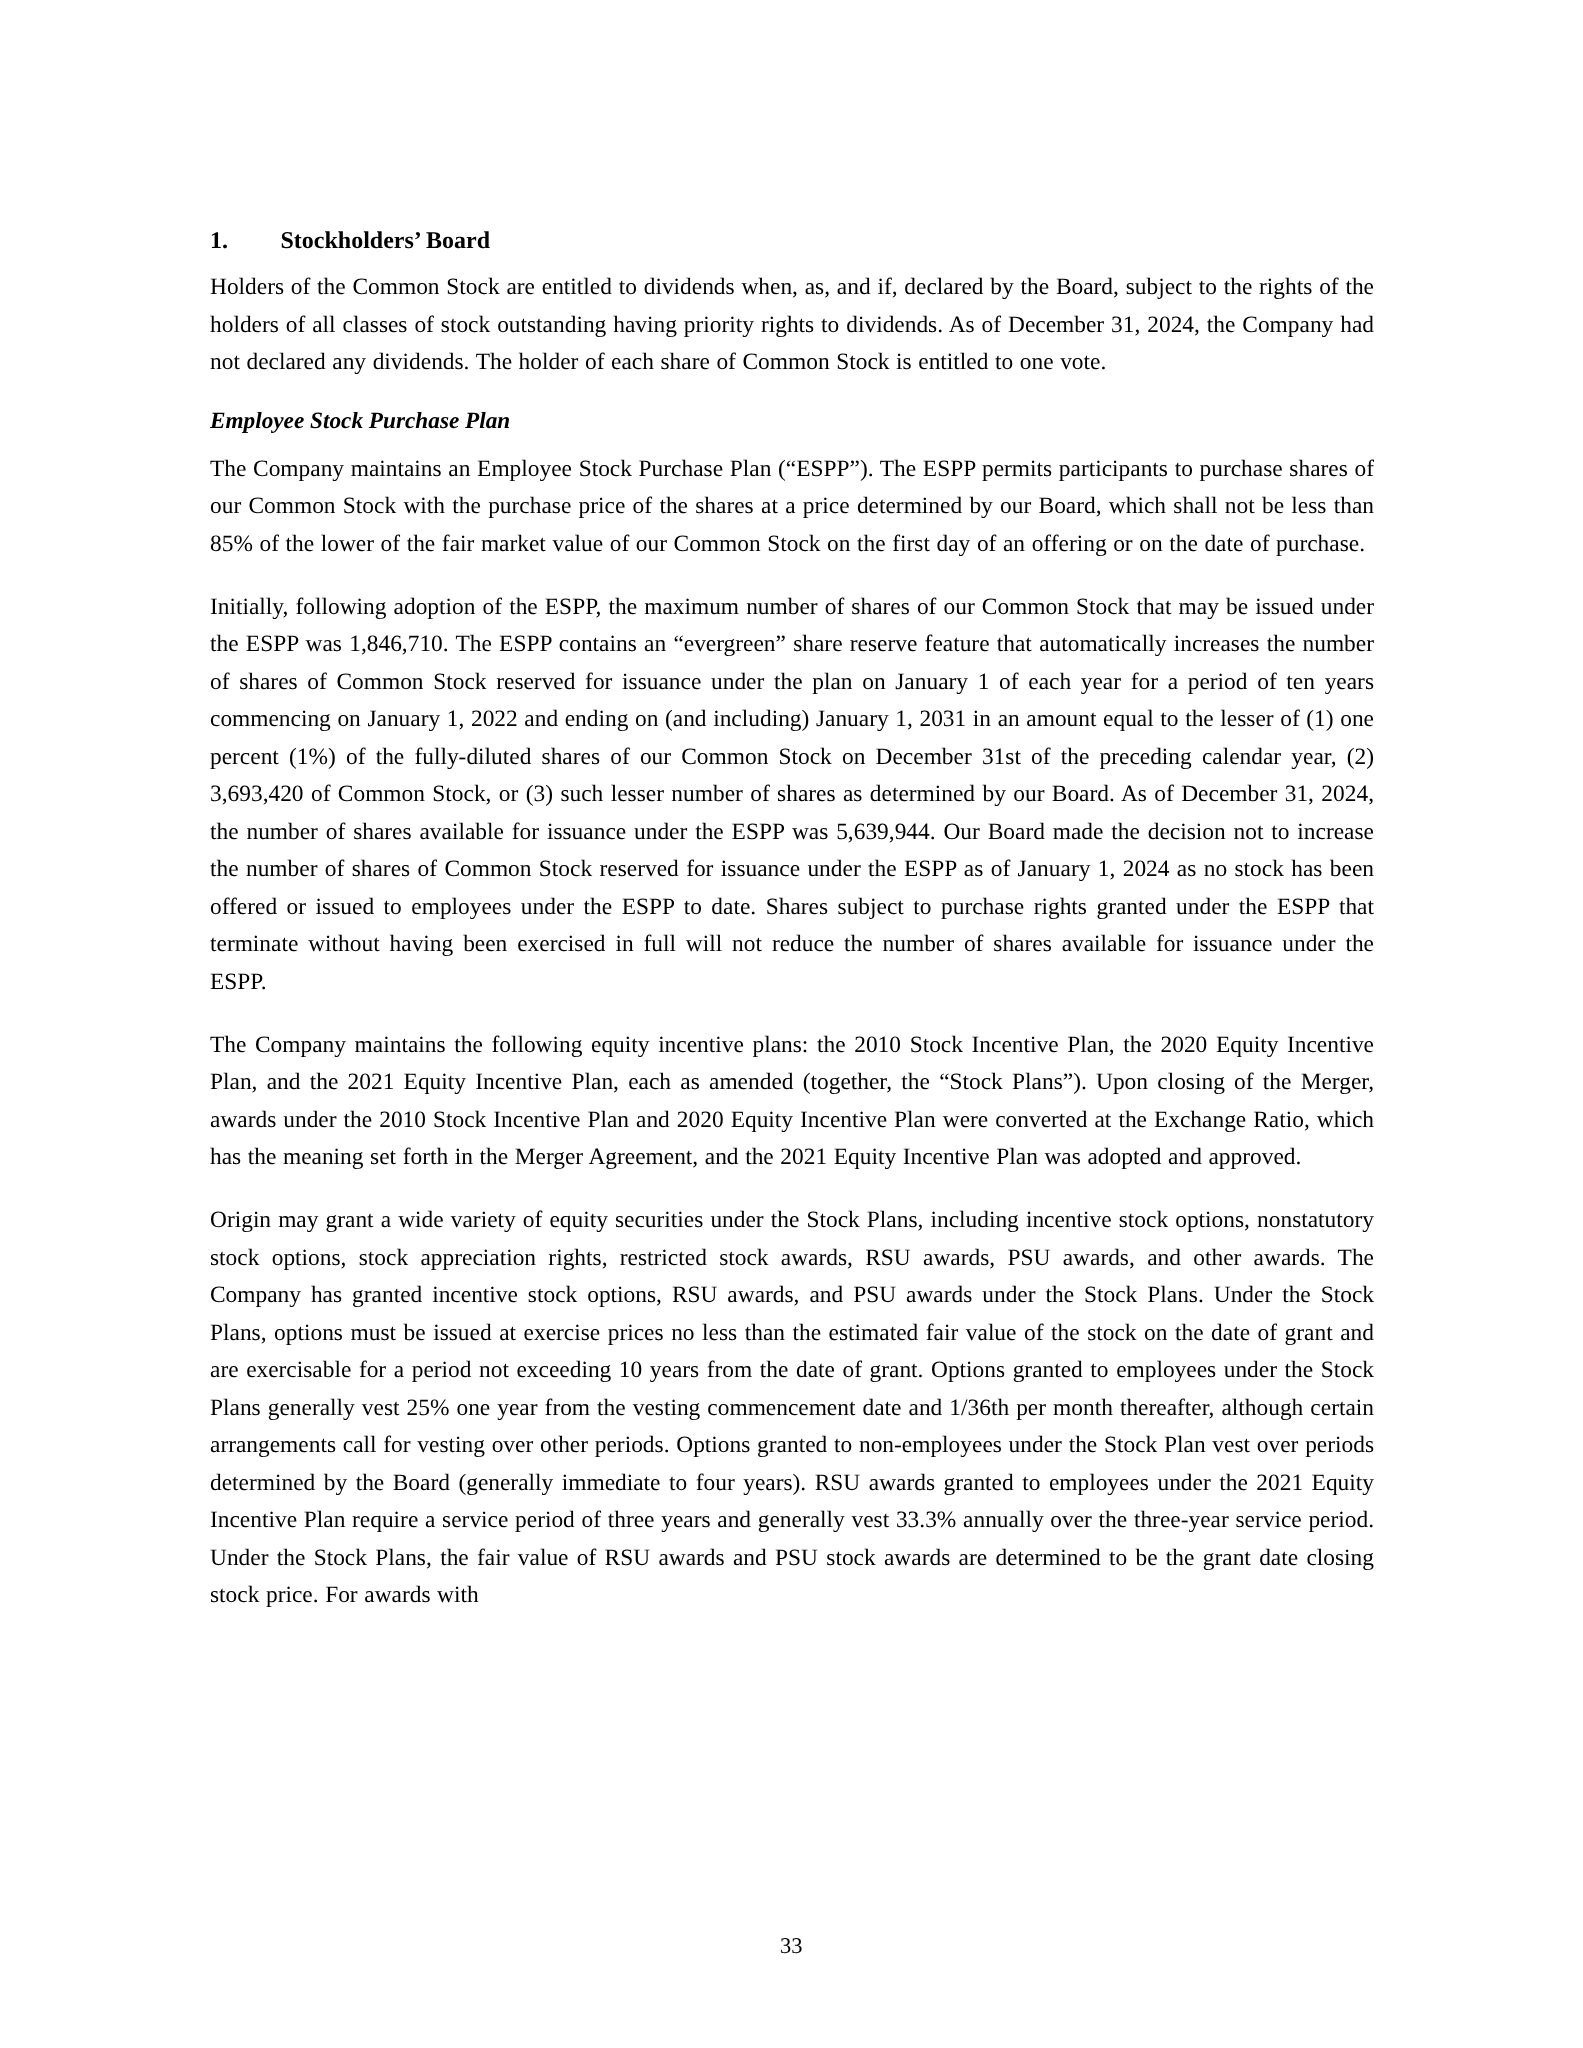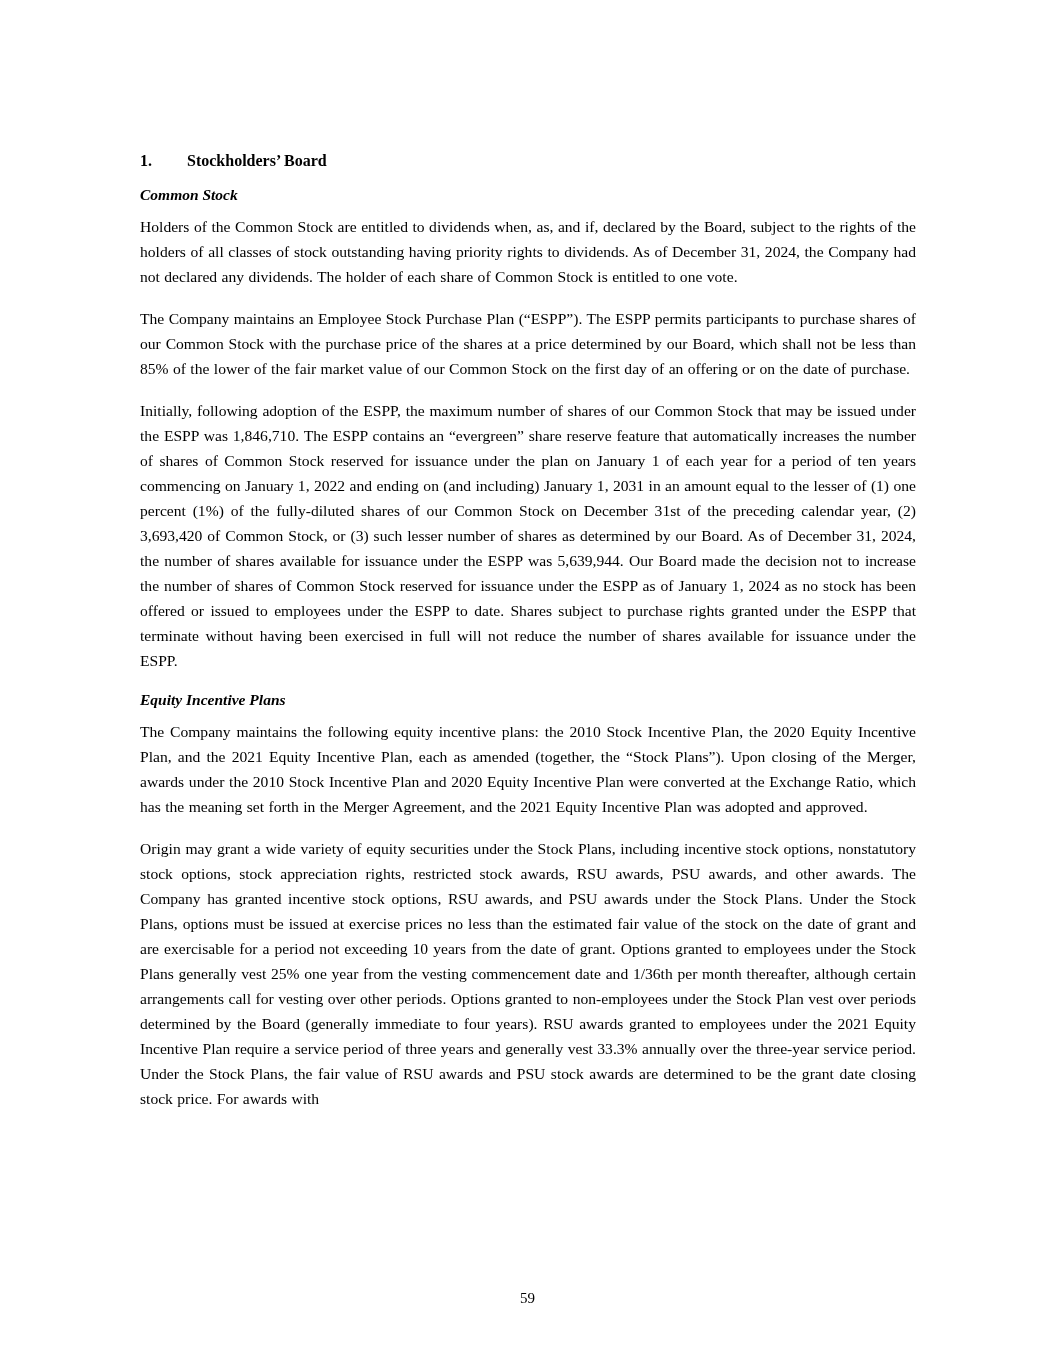--- a/index.html
+++ b/index.html
@@ -64,26 +64,25 @@
 </head>
 <body>
 
 <div class="page">
   <div class="content">
 
     <h2 class="main-heading">
       <span class="section-num">1.</span><span>Stockholders’ Board</span>
     </h2>
 
-    <h3 class="subheading">Common Stock</h3>
     <p class="para">Holders of the Common Stock are entitled to dividends when, as, and if, declared by the Board, subject to the rights of the holders of all classes of stock outstanding having priority rights to dividends. As of December 31, 2024, the Company had not declared any dividends. The holder of each share of Common Stock is entitled to one vote.</p>
 
+    <h3 class="subheading">Employee Stock Purchase Plan</h3>
     <p class="para">The Company maintains an Employee Stock Purchase Plan (“ESPP”). The ESPP permits participants to purchase shares of our Common Stock with the purchase price of the shares at a price determined by our Board, which shall not be less than 85% of the lower of the fair market value of our Common Stock on the first day of an offering or on the date of purchase.</p>
     <p class="para">Initially, following adoption of the ESPP, the maximum number of shares of our Common Stock that may be issued under the ESPP was 1,846,710. The ESPP contains an “evergreen” share reserve feature that automatically increases the number of shares of Common Stock reserved for issuance under the plan on January 1 of each year for a period of ten years commencing on January 1, 2022 and ending on (and including) January 1, 2031 in an amount equal to the lesser of (1) one percent (1%) of the fully-diluted shares of our Common Stock on December 31st of the preceding calendar year, (2) 3,693,420 of Common Stock, or (3) such lesser number of shares as determined by our Board. As of December 31, 2024, the number of shares available for issuance under the ESPP was 5,639,944. Our Board made the decision not to increase the number of shares of Common Stock reserved for issuance under the ESPP as of January 1, 2024 as no stock has been offered or issued to employees under the ESPP to date. Shares subject to purchase rights granted under the ESPP that terminate without having been exercised in full will not reduce the number of shares available for issuance under the ESPP.</p>
 
-    <h3 class="subheading">Equity Incentive Plans</h3>
     <p class="para">The Company maintains the following equity incentive plans: the 2010 Stock Incentive Plan, the 2020 Equity Incentive Plan, and the 2021 Equity Incentive Plan, each as amended (together, the “Stock Plans”). Upon closing of the Merger, awards under the 2010 Stock Incentive Plan and 2020 Equity Incentive Plan were converted at the Exchange Ratio, which has the meaning set forth in the Merger Agreement, and the 2021 Equity Incentive Plan was adopted and approved.</p>
     <p class="para">Origin may grant a wide variety of equity securities under the Stock Plans, including incentive stock options, nonstatutory stock options, stock appreciation rights, restricted stock awards, RSU awards, PSU awards, and other awards. The Company has granted incentive stock options, RSU awards, and PSU awards under the Stock Plans. Under the Stock Plans, options must be issued at exercise prices no less than the estimated fair value of the stock on the date of grant and are exercisable for a period not exceeding 10 years from the date of grant. Options granted to employees under the Stock Plans generally vest 25% one year from the vesting commencement date and 1/36th per month thereafter, although certain arrangements call for vesting over other periods. Options granted to non-employees under the Stock Plan vest over periods determined by the Board (generally immediate to four years). RSU awards granted to employees under the 2021 Equity Incentive Plan require a service period of three years and generally vest 33.3% annually over the three-year service period. Under the Stock Plans, the fair value of RSU awards and PSU stock awards are determined to be the grant date closing stock price. For awards with</p>
 
   </div>
 
-  <div class="page-number">59</div>
+  <div class="page-number">33</div>
 </div>
 
 </body></html>

